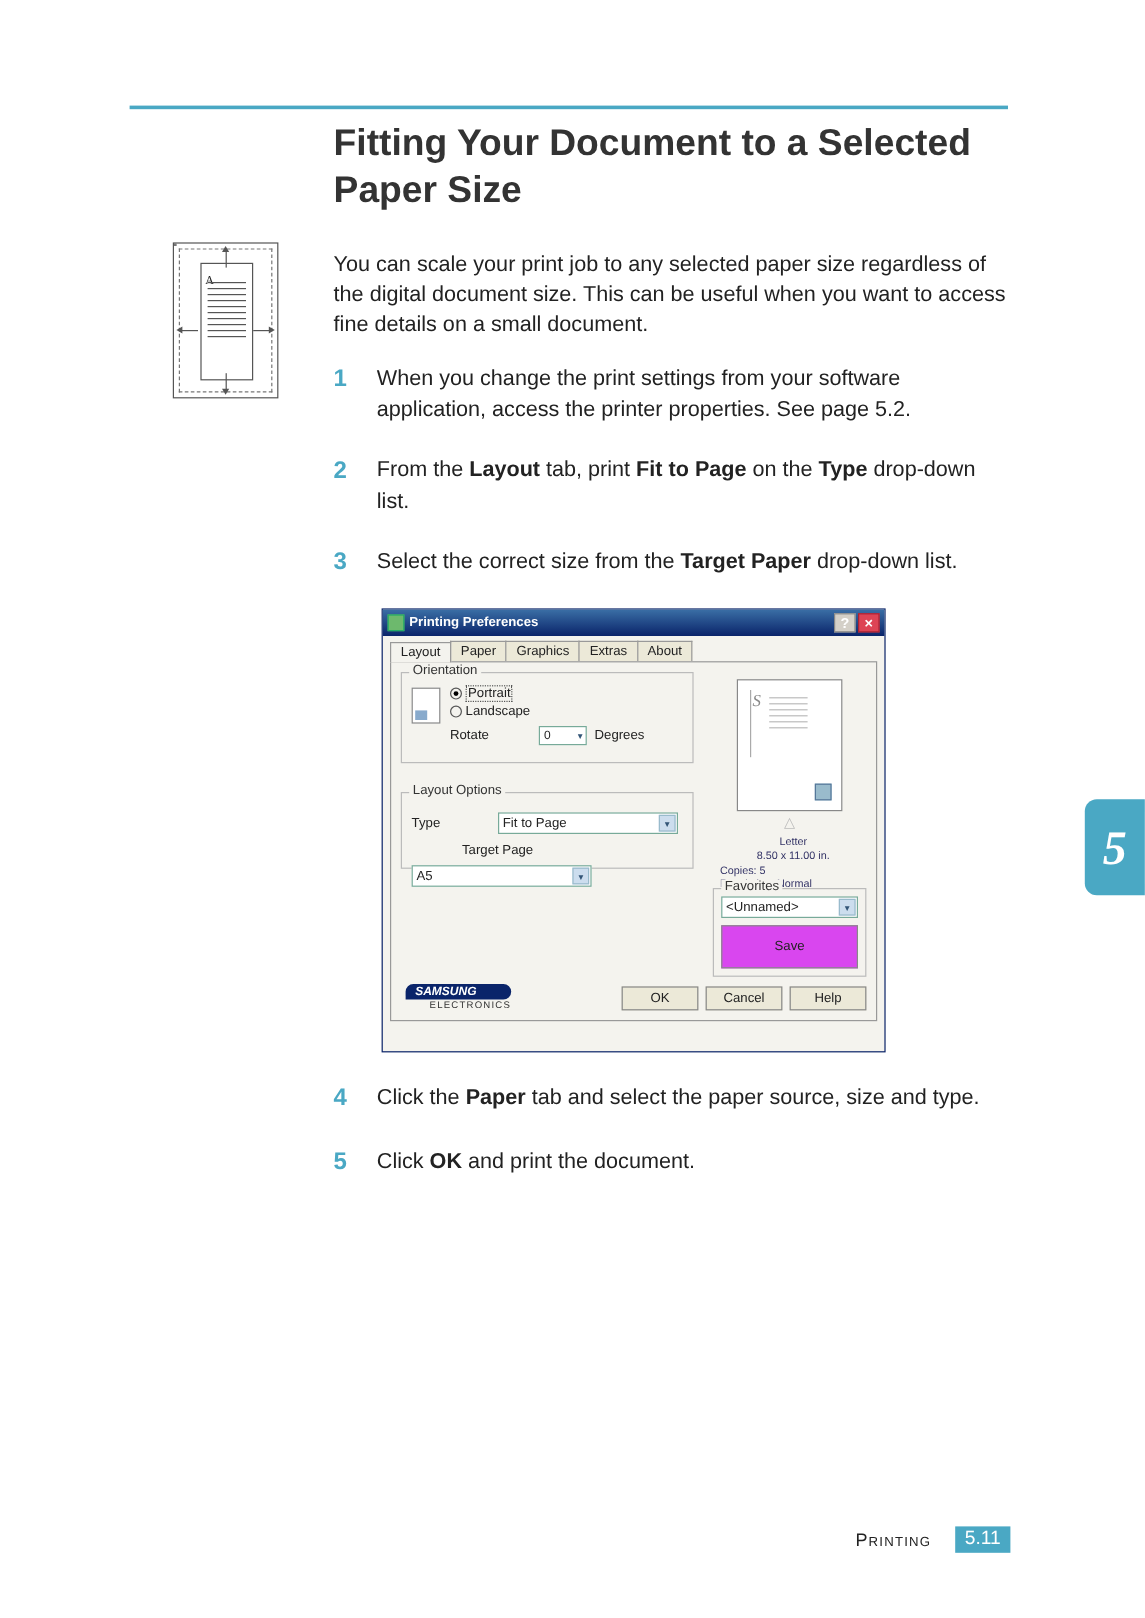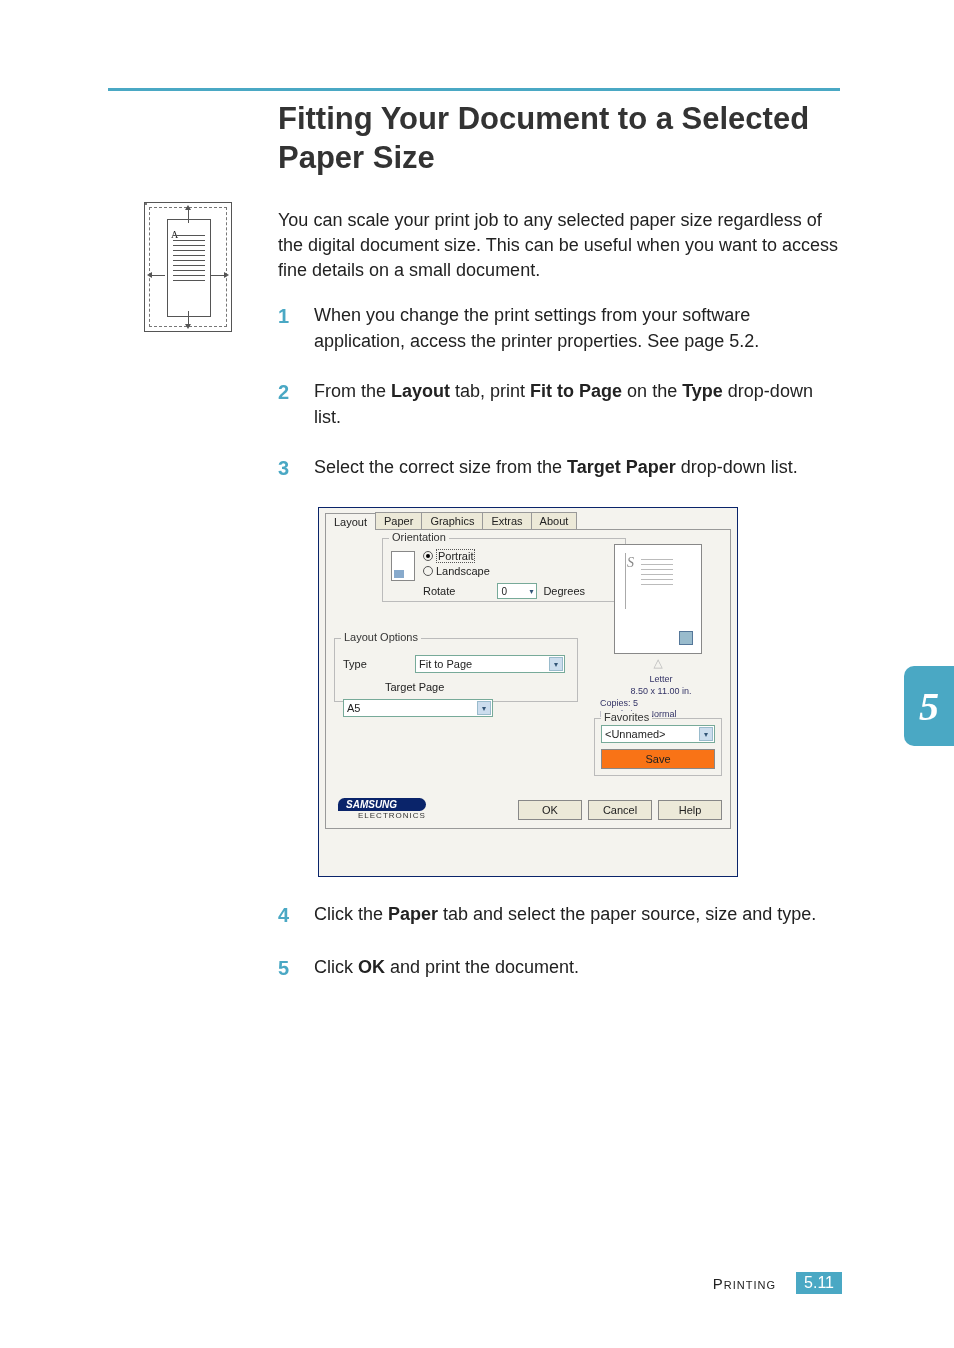--- a/index.html
+++ b/index.html
@@ -123,21 +123,21 @@
     margin: 0 6px 6px 6px;
     border:1px solid #999;
     background:#f4f3ee;
     height: 300px;
     position:relative;
     font-size:11px;
   }
   .grp { position:absolute; border:1px solid #bbb; }
   .grp-label { position:absolute; top:-8px; left:6px; background:#f4f3ee; padding:0 3px; font-size:11px; color:#333; }
 
-  .orientation { top:8px; left:8px; width:244px; height:64px;margin-left:48px; }
+  .orientation { top:8px; left:8px; width:244px; height:76px; }
   .ori-icon { position:absolute; top:12px; left:8px; width:24px; height:30px; border:1px solid #888; background:#fff; }
   .ori-icon::after { content:""; position:absolute; bottom:2px; left:2px; width:10px; height:8px; background:#8ac; }
   .radio-row { position:absolute; left:40px; font-size:11px; display:flex; align-items:center; gap:3px; }
   .radio-row .r { width:10px; height:10px; border-radius:50%; border:1px solid #555; display:inline-block; }
   .radio-row.sel .r::after { content:""; display:block; width:4px; height:4px; background:#000; border-radius:50%; margin:2px; }
   .radio-row.sel span.lab { border:1px dotted #555; padding:0 1px; }
   .rot-row { position:absolute; left:40px; top:44px; display:flex; align-items:center; gap:6px; font-size:11px;}
   .rot-input { width:40px; height:16px; border:1px solid #7a9; background:#fff; font-size:10px; padding:0 3px; display:flex; align-items:center; justify-content:space-between;}
   .rot-input .chev { font-size:8px; color:#357; }
 
@@ -154,21 +154,21 @@
   .prev-lines { position:absolute; top:14px; left:26px; }
   .prev-lines div { width:32px; height:1px; background:#bbb; margin-bottom:4px; }
   .prev-corner { position:absolute; bottom:8px; right:8px; width:14px; height:14px; background:#9bc; border:1px solid #579; }
   .prev-arrow { text-align:center; color:#bbb; font-size:12px; margin-top:2px; }
   .prev-info { font-size:9px; color:#336; margin-top:4px; text-align:left; padding-left:6px; line-height:1.3; }
   .prev-info .c { text-align:center; }
 
   .fav { position:absolute; right:8px; top:188px; width:128px; border:1px solid #bbb; padding:6px; }
   .fav .grp-label { top:-8px; }
   .fav .select { width:100%; }
-  .fav-btn { margin-top:6px; width:100%; height:20px; border:1px solid #888; background:#f97316; display:flex; align-items:center; justify-content:center; font-size:11px; }
+  .fav-btn { margin-top:6px; width:100%; height:36px; border:1px solid #888; background:#d946ef; display:flex; align-items:center; justify-content:center; font-size:11px; }
 
   .logo { position:absolute; bottom:8px; left:12px; font-size:10px; }
   .logo .brand { background:#0a246a; color:#fff; font-style:italic; font-weight:bold; padding:1px 8px; border-radius:10px 10px 10px 0; font-size:10px; }
   .logo .sub { font-size:8px; color:#333; margin-left:20px; letter-spacing:1px; }
 
   .dlg-buttons { position:absolute; bottom:8px; right:8px; display:flex; gap:6px; }
   .dlg-buttons .b { width:64px; height:20px; border:1px solid #888; background:#ece9d8; display:flex; align-items:center; justify-content:center; font-size:11px; }
 
   
   .chapter-tab {
@@ -239,20 +239,27 @@
 
   <div class="step">
     <div class="step-num">3</div>
     <div class="step-text">
       <span>Select the correct size from the </span><b>Target Paper</b><span> drop-down list.</span>
     </div>
   </div>
 
   <div class="dlg-wrap">
     <div class="dlg">
+      <div class="dlg-title">
+        <div class="icon"></div>
+        <span>Printing Preferences</span>
+        <div class="spacer"></div>
+        <div class="btn">?</div>
+        <div class="btn close">×</div>
+      </div>
       <div class="tabs">
         <div class="tab active">Layout</div>
         <div class="tab">Paper</div>
         <div class="tab">Graphics</div>
         <div class="tab">Extras</div>
         <div class="tab">About</div>
       </div>
       <div class="dlg-body">
 
         <div class="grp orientation">

